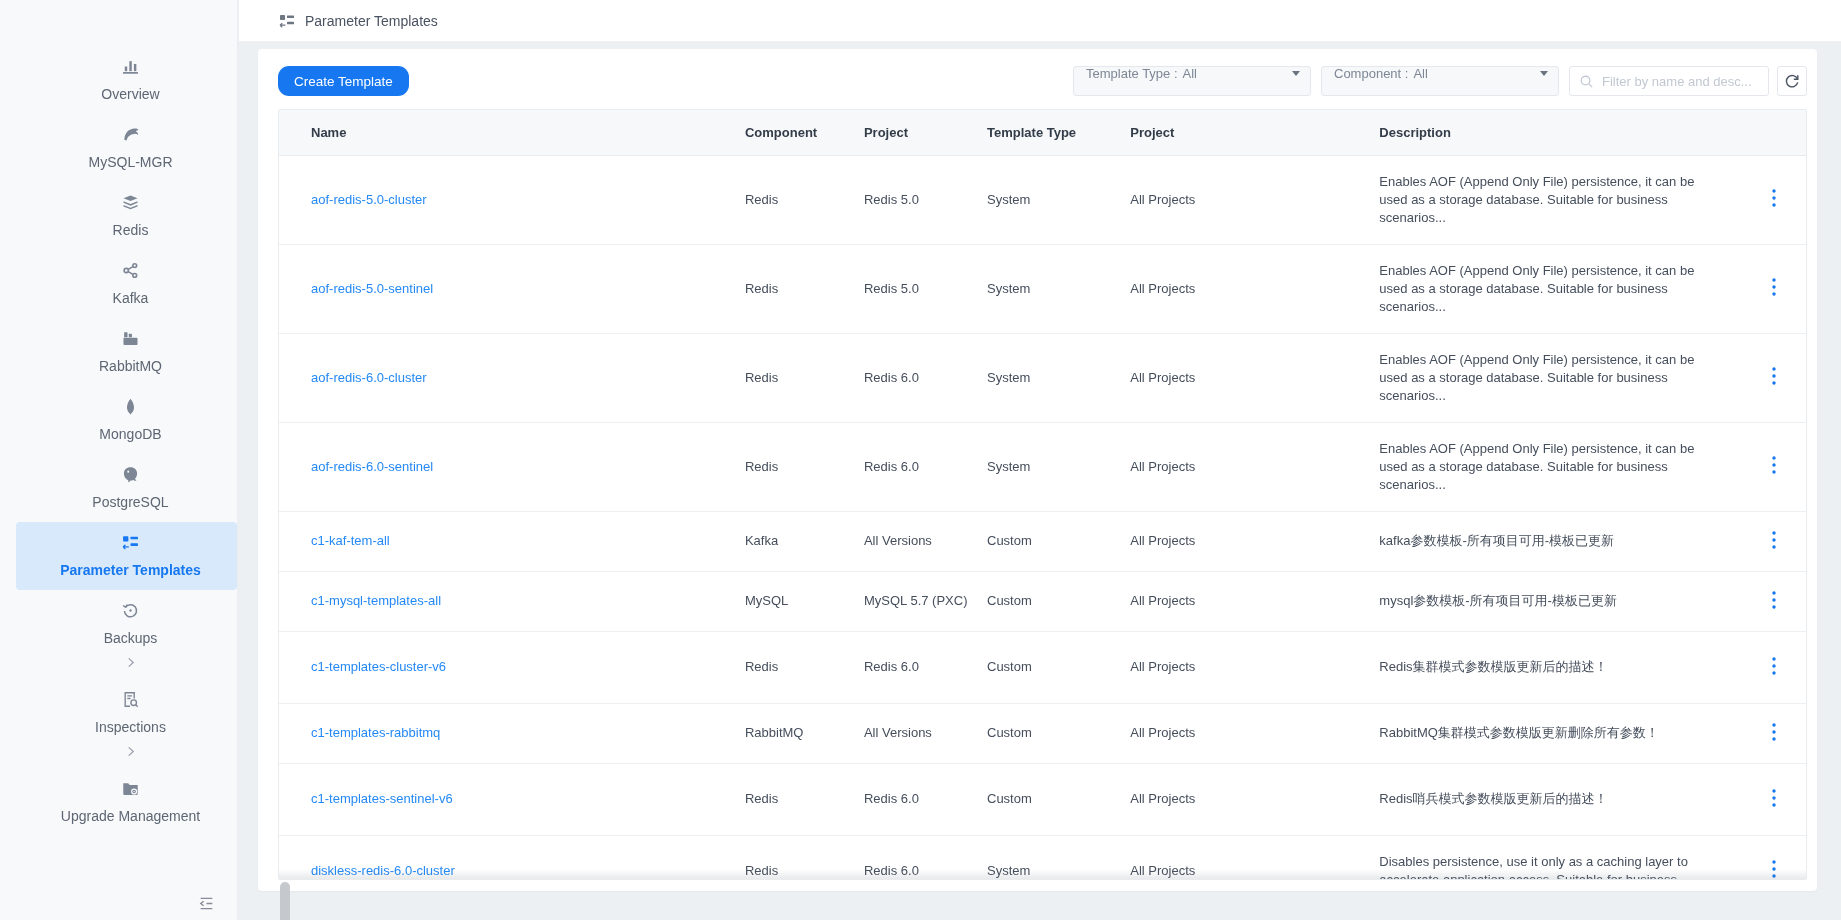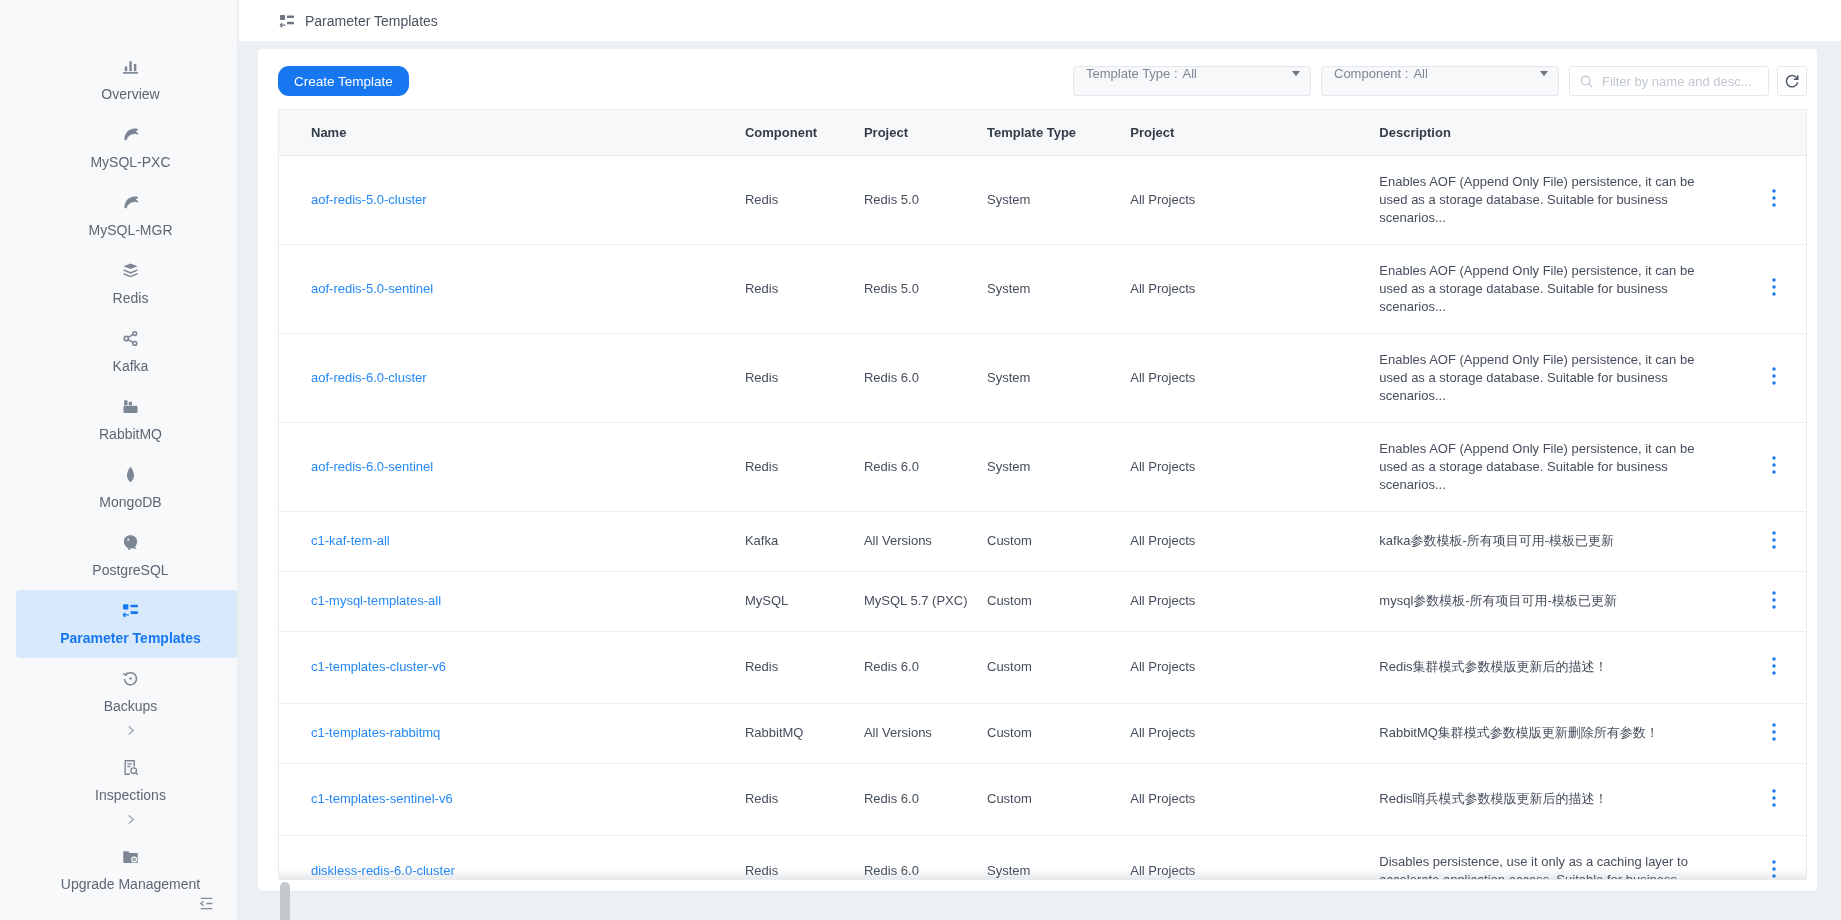--- a/index.html
+++ b/index.html
@@ -83,28 +83,20 @@
           </svg>
         </span>
         <span class="lbl">Overview</span>
       </div>
       <div class="side-item">
         <span class="ic">
           <svg width="18" height="18" viewBox="0 0 16 16" fill="currentColor">
             <path d="M2.1 12.8C2.4 7.2 6 3.4 11.2 3.2c1.6-.1 2.8.4 3.4 1.2-1 .1-1.8.6-2.3 1.4 1.2.5 2 1.7 2.1 3.1-1-.7-2.2-1.1-3.5-1-3.6.2-6.1 2.4-6.7 5.6-.8.2-1.6 0-2.1-.7z"></path>
           </svg>
         </span>
-        <span class="lbl">MySQL-PXC</span>
-      </div>
-      <div class="side-item">
-        <span class="ic">
-          <svg width="18" height="18" viewBox="0 0 16 16" fill="currentColor">
-            <path d="M2.1 12.8C2.4 7.2 6 3.4 11.2 3.2c1.6-.1 2.8.4 3.4 1.2-1 .1-1.8.6-2.3 1.4 1.2.5 2 1.7 2.1 3.1-1-.7-2.2-1.1-3.5-1-3.6.2-6.1 2.4-6.7 5.6-.8.2-1.6 0-2.1-.7z"></path>
-          </svg>
-        </span>
         <span class="lbl">MySQL-MGR</span>
       </div>
       <div class="side-item">
         <span class="ic">
           <svg width="17" height="17" viewBox="0 0 16 16" fill="currentColor">
             <path d="M8 1.4 14.6 4 8 6.6 1.4 4z"></path>
             <path d="M1.4 6.9 8 9.5l6.6-2.6v1.4L8 11 1.4 8.3z"></path>
             <path d="M1.4 10.3 8 12.9l6.6-2.6v1.4L8 14.4l-6.6-2.7z"></path>
           </svg>
         </span>

